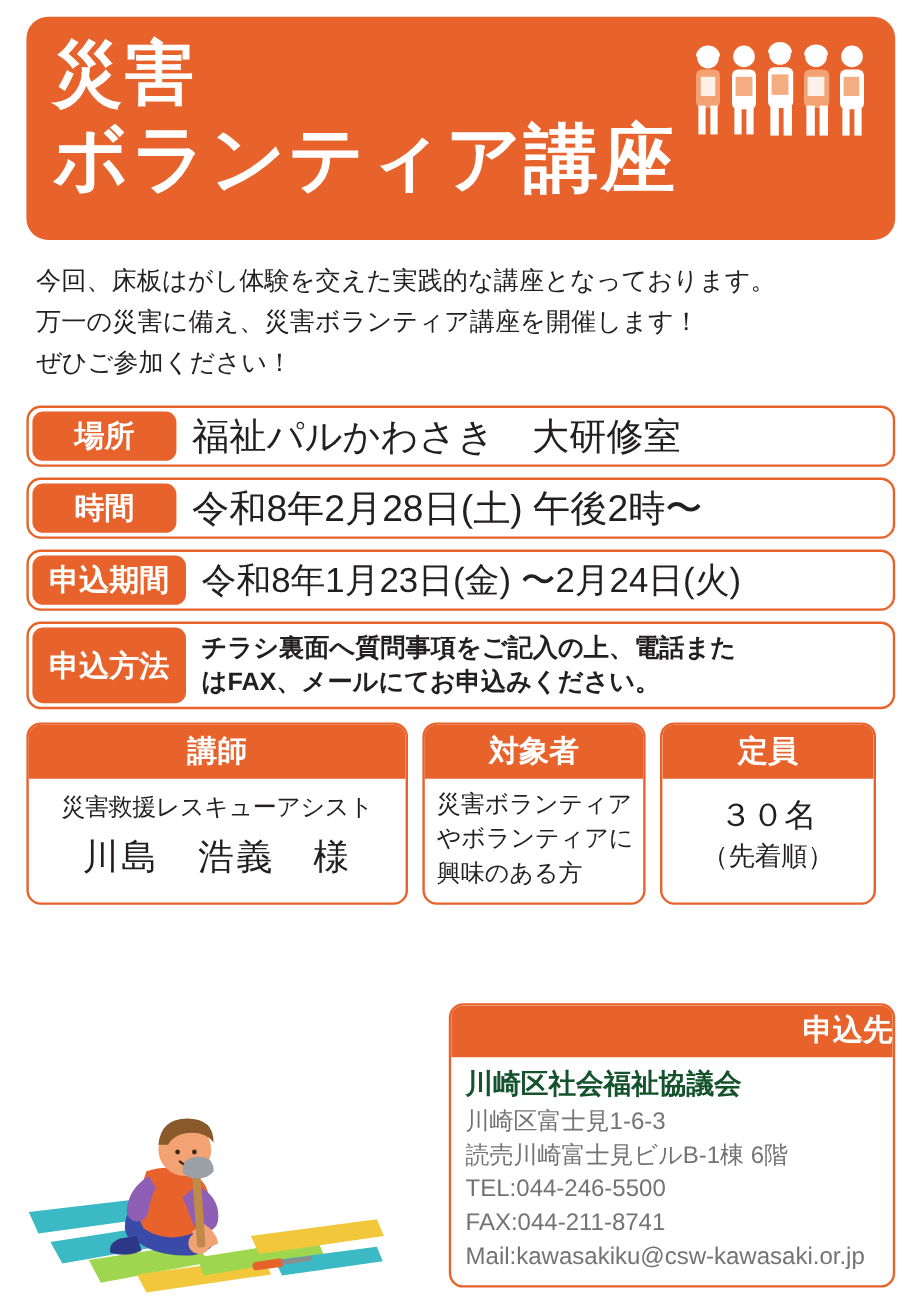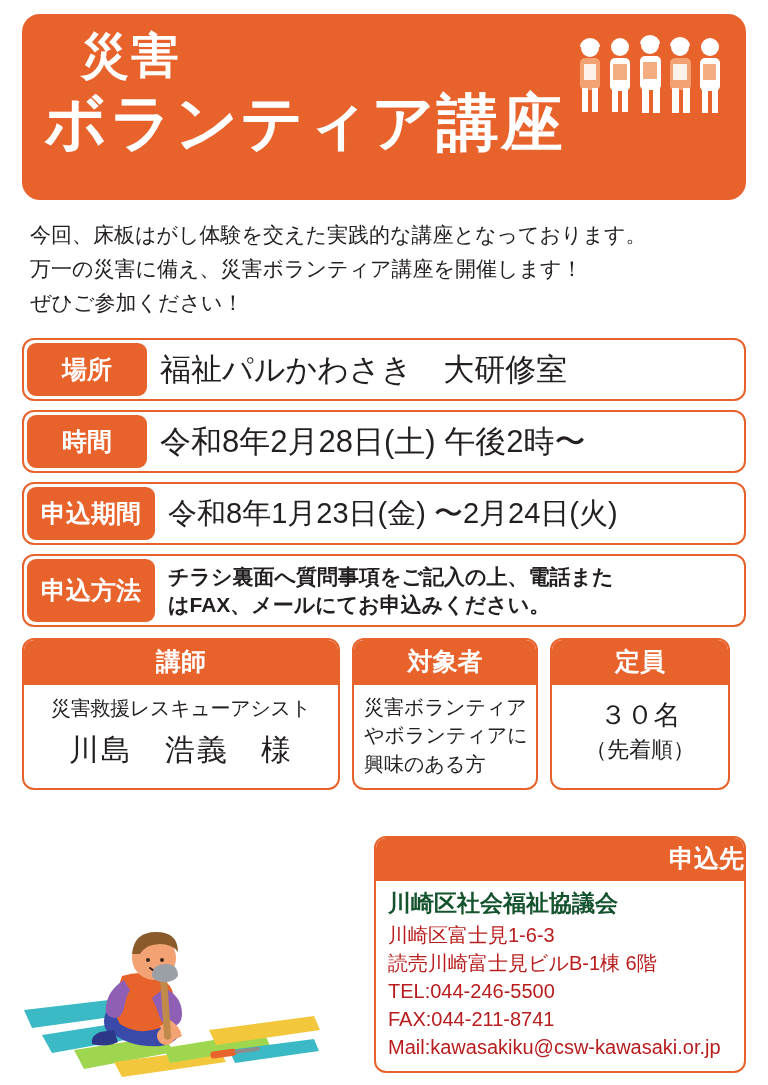--- a/index.html
+++ b/index.html
@@ -34,23 +34,22 @@
     box-sizing: border-box;
     overflow: hidden;
   }
   .title-line {
     color: #ffffff;
     font-weight: bold;
     letter-spacing: 2px;
     line-height: 1.02;
   }
   .title-line-1 {
-    font-size: 48px;
+    font-size: 58px;
     margin-top: 8px;
-    margin-left: 37px;
   }
   .title-line-2 {
     font-size: 62px;
     margin-top: 10px;
     white-space: nowrap;
   }
   .worker-group {
     position: absolute;
     right: 18px;
     top: 14px;
@@ -82,21 +81,21 @@
   .info-label {
     background: #e8632c;
     color: #ffffff;
     font-weight: bold;
     font-size: 25px;
     display: flex;
     align-items: center;
     justify-content: center;
     border-radius: 9px;
     margin: 3px;
-    padding: 10px 14px;
+    padding: 4px 14px;
     white-space: nowrap;
     min-width: 120px;
     box-sizing: border-box;
   }
   .info-value {
     display: flex;
     align-items: center;
     font-size: 30px;
     padding: 2px 10px;
     flex: 1;
@@ -195,21 +194,21 @@
   }
   .contact-org {
     font-size: 23px;
     font-weight: bold;
     color: #14532d;
     margin-bottom: 2px;
   }
   .contact-line {
     font-size: 20px;
     line-height: 1.40;
-    color: #b91c1c;
+    color: #737373;
   }
 
   
   .illustration {
     position: absolute;
     left: 14px;
     top: 880px;
     width: 330px;
     height: 200px;
   }

